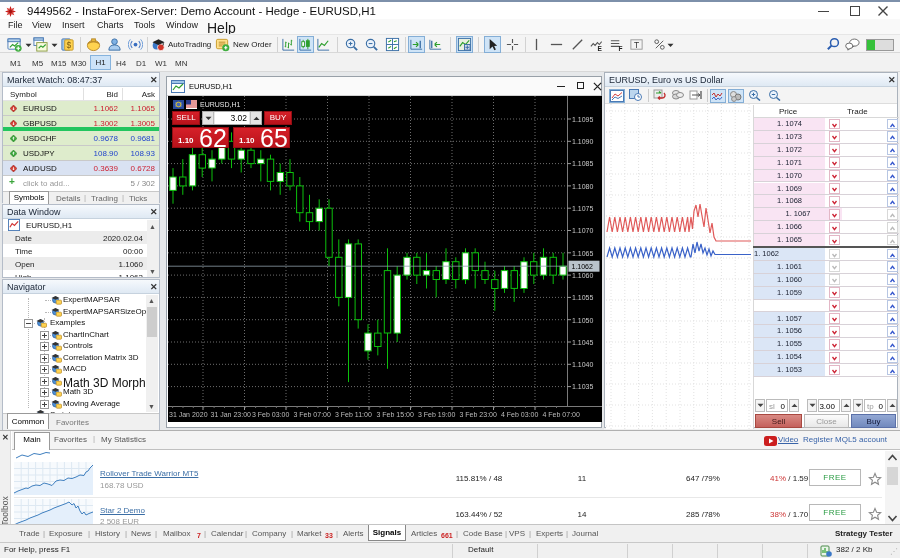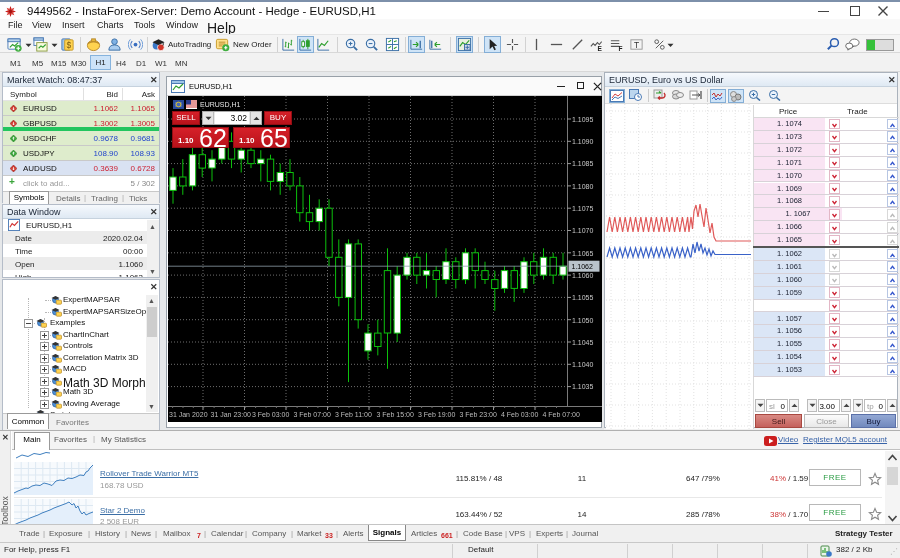--- a/index.html
+++ b/index.html
@@ -354,20 +354,21 @@
         <div style="position:absolute;left:0;top:65px;width:145px;height:13px;background:#fff;font-size:8px">
           <span style="position:absolute;left:12px;top:3px;color:#222">High</span>
           <span style="position:absolute;right:5px;top:3px;color:#222">1.1063</span>
         </div>
         <div style="position:absolute;right:0;top:15px;width:12px;height:58px;background:#f0f0f0">
           <div style="position:absolute;left:2px;top:3px;font-size:7px;color:#555">▲</div>
           <div style="position:absolute;left:2px;bottom:3px;font-size:7px;color:#555">▼</div>
         </div>
       </div>
       <div style="position:absolute;left:2px;top:207px;width:158px;height:151px;background:#fff;border:1px solid #b4bcc8">
+        <div class="hdr" style="position:absolute;left:0;top:0;width:156px;height:14px;padding-left:4px;line-height:14px">Navigator</div>
         <div class="x" style="left:147px;top:2px">✕</div>
         <div style="position:absolute;left:0;top:14px;width:145px;height:119px;overflow:hidden;background:#fff">
           <div style="position:absolute;left:25px;top:4px;width:1px;height:110px;border-left:1px dotted #b8b8b8"></div>
           <div style="position:absolute;left:41px;top:24px;width:1px;height:90px;border-left:1px dotted #b8b8b8"></div>
           <div style="position:absolute;left:42px;top:6px;width:6px;height:1px;border-top:1px dotted #b8b8b8"></div>
           <svg width="11" height="10" viewBox="0 0 11 10" style="position:absolute;left:48px;top:1px">
             <circle cx="4.5" cy="5" r="3" fill="#4a90d9" stroke="#2a5a9a" stroke-width="0.7"></circle>
             <path d="M0.5 3 L4.5 1 L8.5 3 L4.5 4.7 Z" fill="#333"></path>
             <rect x="5.2" y="5.2" width="5.3" height="4" rx="0.8" fill="#ffd34f" stroke="#b8892a" stroke-width="0.7"></rect>
             <path d="M5.2 6 L7.5 6 L8.2 5.2 L5.2 5.2 Z" fill="#e8b83a"></path>
@@ -985,21 +986,21 @@
             </div>
             <div style="position:absolute;left:134px;top:0.5px;width:11px;height:10.9px;background:#fff;border:1px solid #d8d8d8">
               <svg width="9" height="9" viewBox="0 0 9 9" style="position:absolute;left:0px;top:1.0px">
                 <path d="M2.5 6 L4.5 3.4 L6.5 6" fill="none" stroke="#b9b9b9" stroke-width="1.3"></path>
               </svg>
             </div>
             <div style="position:absolute;left:0;bottom:0;width:146px;height:1px;background:#d8d2d8"></div>
           </div>
           <div style="position:absolute;left:752px;top:245.0px;width:146px;height:2px;background:#555"></div>
           <div style="position:absolute;left:752px;top:247.0px;width:146px;height:12.9px">
-            <div style="position:absolute;left:1px;top:0;width:71px;height:11.9px;background:#dbe6f6;text-align:center;font-size:7.5px;color:#1a2030;line-height:11.9px">1. 1062</div>
+            <div style="position:absolute;left:1px;top:0;width:71px;height:11.9px;background:#dbe6f6;font-size:7.5px;color:#1a2030;line-height:11.9px">1. 1062</div>
             <div style="position:absolute;left:76px;top:0.5px;width:11px;height:10.9px;background:#fff;border:1px solid #d8d8d8">
               <svg width="9" height="9" viewBox="0 0 9 9" style="position:absolute;left:0px;top:1.0px">
                 <path d="M2.5 3 L4.5 5.6 L6.5 3" fill="none" stroke="#b9b9b9" stroke-width="1.3"></path>
               </svg>
             </div>
             <div style="position:absolute;left:134px;top:0.5px;width:11px;height:10.9px;background:#fff;border:1px solid #b7c6e3">
               <svg width="9" height="9" viewBox="0 0 9 9" style="position:absolute;left:0px;top:1.0px">
                 <path d="M2.5 6 L4.5 3.4 L6.5 6" fill="none" stroke="#3355cc" stroke-width="1.3"></path>
               </svg>
             </div>
@@ -1192,21 +1193,21 @@
       <div style="position:absolute;left:12px;top:0;width:888px;height:19px;background:#f4f4f4;border-bottom:1px solid #c0c0c0;font-size:8px;color:#555">
         <div style="position:absolute;left:2px;top:1px;width:36px;height:18px;background:#fff;border:1px solid #9a9a9a;border-bottom:none;text-align:center;padding-top:2px;color:#000">Main</div>
         <span style="position:absolute;left:42px;top:4px">Favorites</span>
         <span style="position:absolute;left:81px;top:3px;color:#aaa">|</span>
         <span style="position:absolute;left:89px;top:4px">My Statistics</span>
         <svg width="13" height="10" viewBox="0 0 13 10" style="position:absolute;left:752px;top:5px">
           <rect width="13" height="10" rx="2.5" fill="#cc1f1f"></rect>
           <path d="M5 2.5 L9.5 5 L5 7.5 Z" fill="#fff"></path>
         </svg>
         <span style="position:absolute;left:766px;top:4px;color:#3863a8;white-space:nowrap;text-decoration:underline">Video</span>
-        <span style="position:absolute;left:791px;top:4px;color:#3863a8;white-space:nowrap;text-decoration:underline">Register MQL5 account</span>
+        <span style="position:absolute;left:791px;top:4px;color:#3863a8;white-space:nowrap;">Register MQL5 account</span>
       </div>
       <div style="position:absolute;left:12px;top:20px;width:871px;height:74px;background:#fff">
         <svg width="36" height="8" viewBox="0 0 36 8" style="position:absolute;left:2px;top:0px">
           <polyline points="2,7 8,4 14,5.5 20,2.5 26,3.5 32,1.5 36,2" fill="none" stroke="#3f7fbf" stroke-width="1"></polyline>
         </svg>
         <div style="position:absolute;left:2px;top:11px">
           <svg width="79" height="33" viewBox="0 0 79 33">
             <rect width="79" height="33" fill="#f7fafd"></rect>
             <line x1="7.2" y1="0" x2="7.2" y2="33" stroke="#dde8f2"></line>
             <line x1="14.4" y1="0" x2="14.4" y2="33" stroke="#dde8f2"></line>

